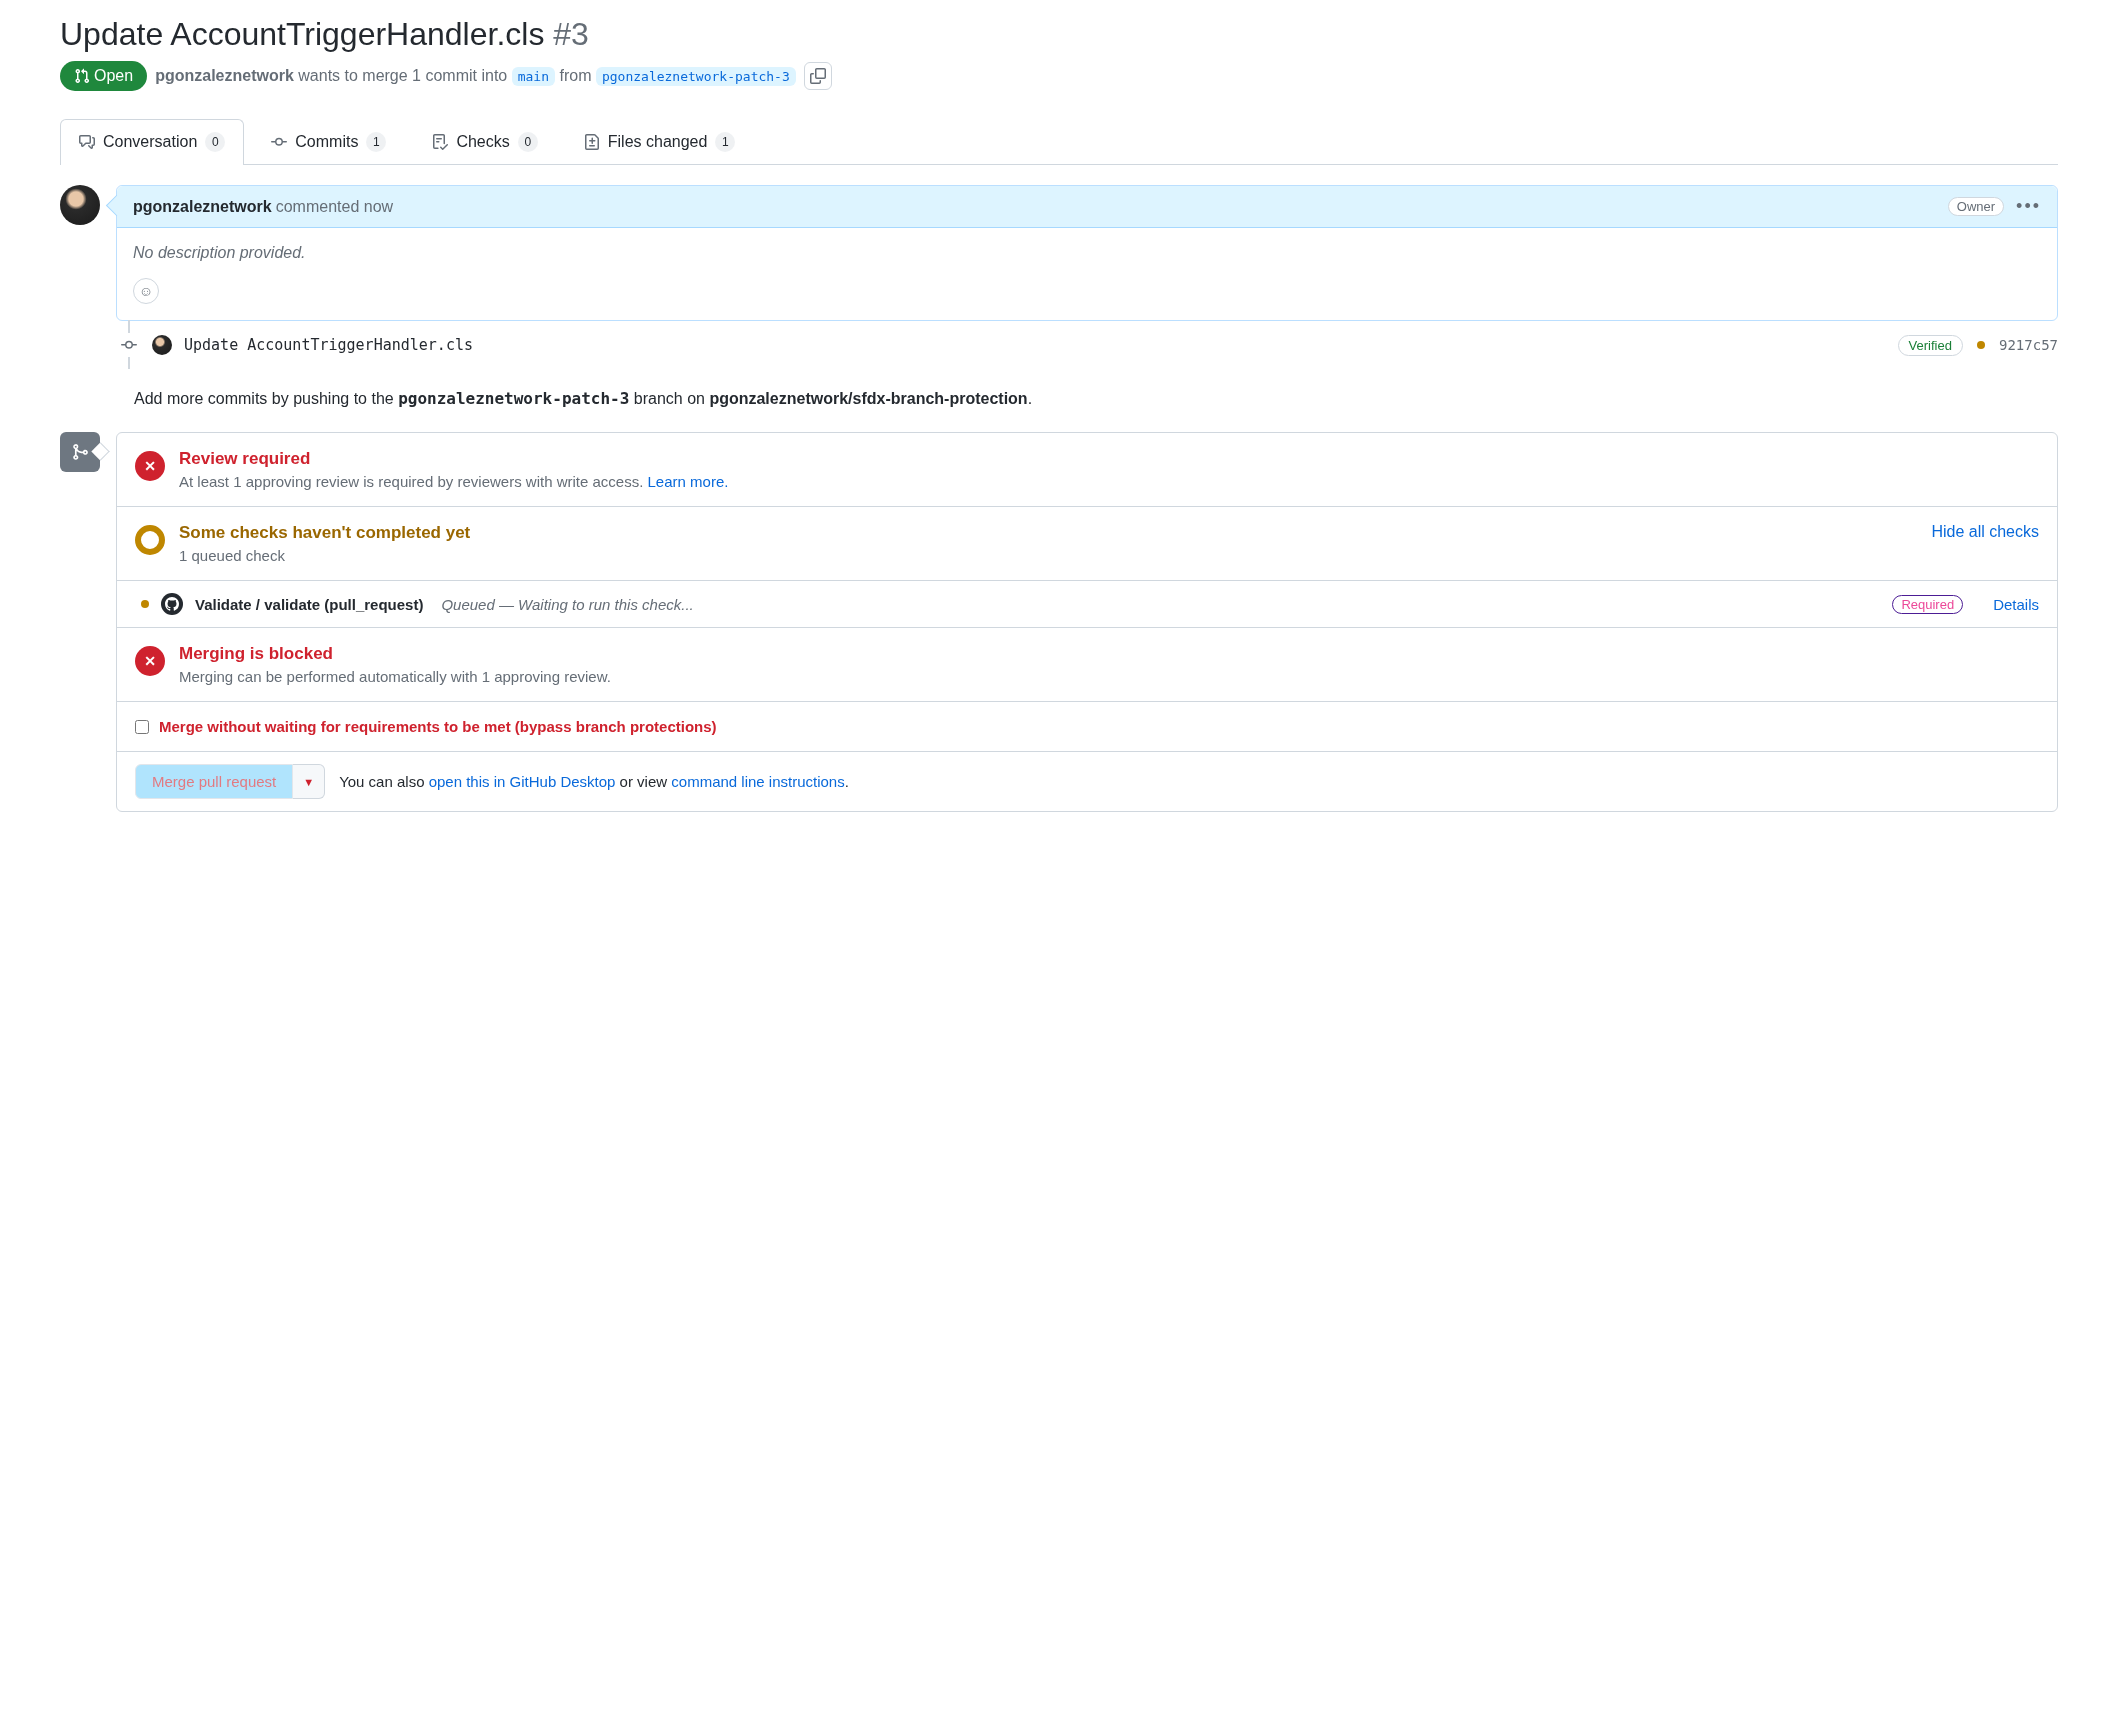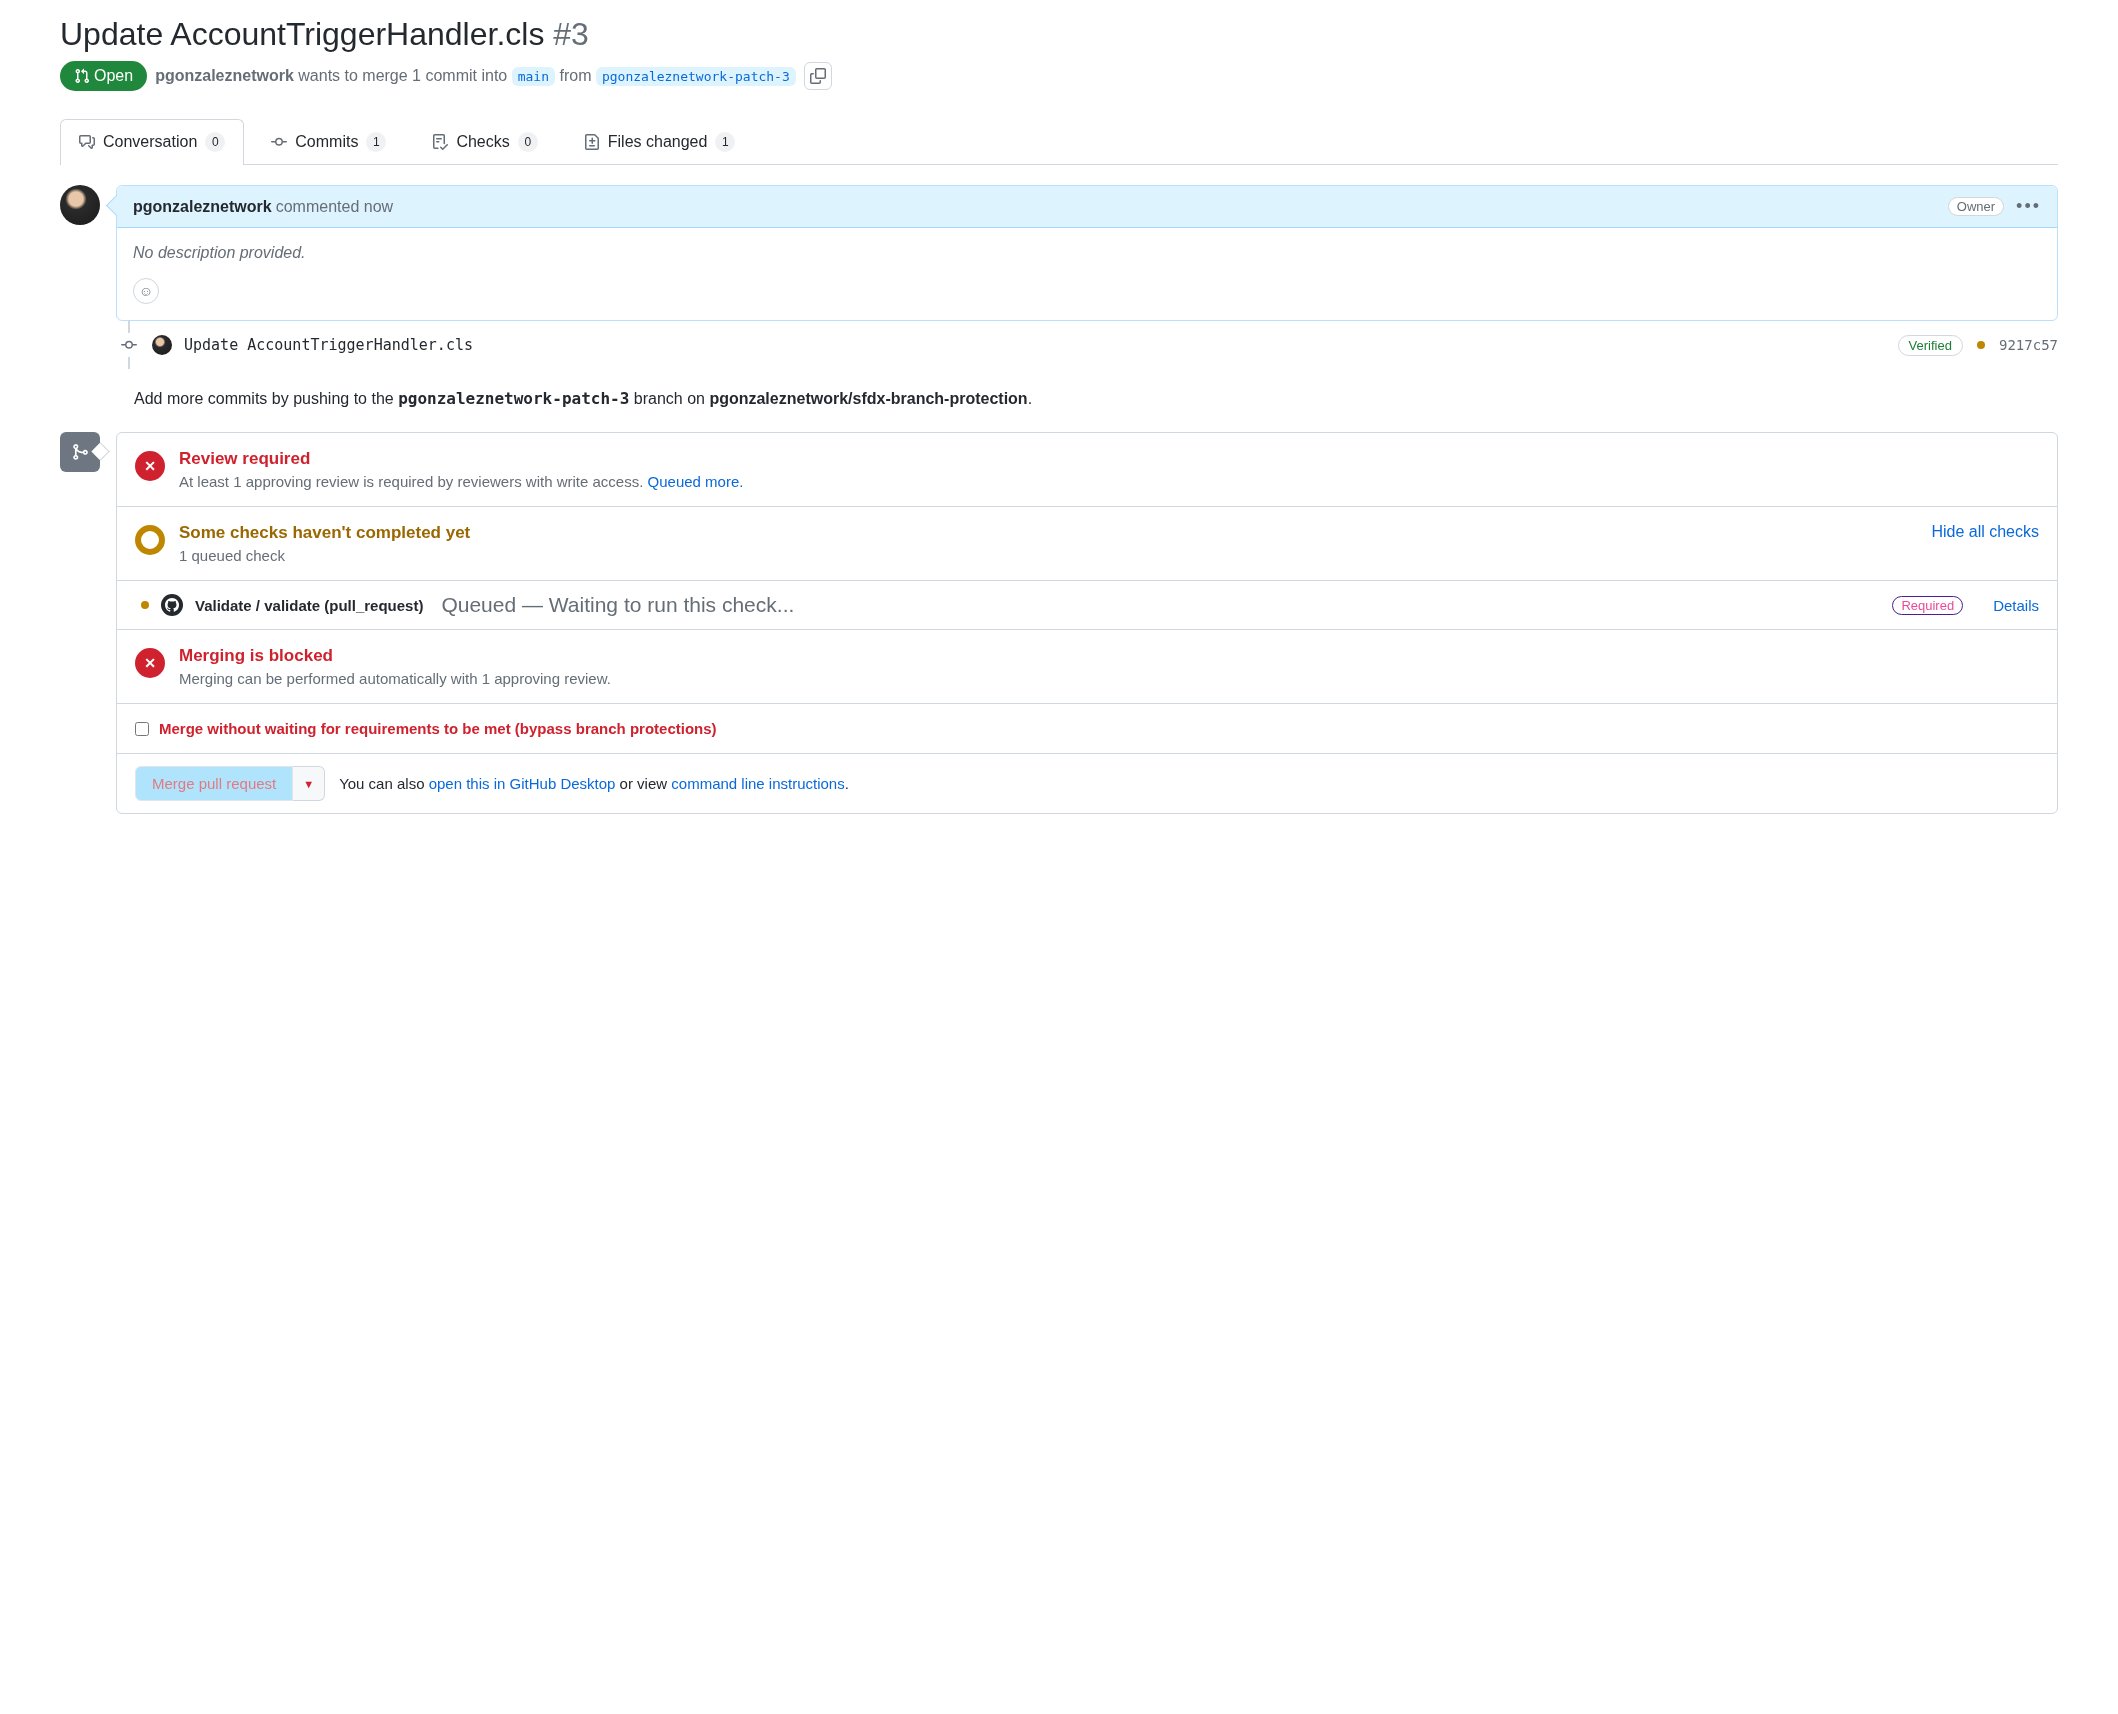--- a/index.html
+++ b/index.html
@@ -76,21 +76,21 @@
   .ms-sub { color: #656d76; font-size: 15px; }
   .ms-sub a { color: #0969da; text-decoration: none; cursor: pointer; }
   .ms-right { margin-left: auto; }
   .ms-right a { color: #0969da; text-decoration: none; font-size: 16px; cursor: pointer; }
   
   .check-row { padding: 12px 18px; border-bottom: 1px solid #d0d7de; display: flex; align-items: center; gap: 12px; }
   .check-row .pending-dot2 { width: 8px; height: 8px; border-radius: 50%; background: #bf8700; margin-left: 6px; }
   .gh-action-icon { width: 22px; height: 22px; border-radius: 50%; background: #24292f; display: inline-flex; align-items: center; justify-content: center; }
   .gh-action-icon svg { fill: #fff; width: 14px; height: 14px; }
   .check-name { font-weight: 600; font-size: 15px; }
-  .check-status { color: #656d76; font-size: 21px; margin-left: 6px; }
+  .check-status { color: #656d76; font-style: italic; font-size: 15px; margin-left: 6px; }
   .required-badge { border: 1px solid #4c1d95; padding: 1px 8px; border-radius: 20px; font-size: 13px; color: #ec4899; margin-left: auto; }
   .details-link { color: #0969da; text-decoration: none; font-size: 15px; margin-left: 18px; cursor: pointer; }
   
   .bypass-row { padding: 16px 18px; border-bottom: 1px solid #d0d7de; display: flex; align-items: center; gap: 10px; }
   .bypass-row input[type=checkbox] { width: 14px; height: 14px; }
   .bypass-row label { color: #cf222e; font-weight: 600; font-size: 15px; cursor: pointer; }
   
   .merge-action-row { padding: 12px 18px; display: flex; align-items: center; gap: 14px; }
   .btn-group { display: inline-flex; }
   .merge-btn { background: #7dd3fc; border: 1px solid #d0d7de; color: #cf222e; padding: 8px 16px; border-radius: 6px 0 0 6px; font-size: 15px; cursor: pointer; opacity: 0.6; }
@@ -213,21 +213,21 @@
             <path d="M5.45 5.154A4.25 4.25 0 0 0 9.25 7.5h1.378a2.251 2.251 0 1 1 0 1.5H9.25A5.734 5.734 0 0 1 5 7.123v3.505a2.25 2.25 0 1 1-1.5 0V5.372a2.25 2.25 0 1 1 1.95-.218ZM4.25 13.5a.75.75 0 1 0 0-1.5.75.75 0 0 0 0 1.5Zm8.5-4.5a.75.75 0 1 0 0-1.5.75.75 0 0 0 0 1.5ZM5 3.25a.75.75 0 1 0 0 .005V3.25Z"></path>
           </svg>
       </div>
       <div class="merge-panel">
 
         <div class="merge-section">
           <div class="status-circle red">✕</div>
           <div class="ms-body">
             <div class="ms-title red">Review required</div>
             <div class="ms-sub">
-              <span>At least 1 approving review is required by reviewers with write access. </span><a>Queued more.</a>
+              <span>At least 1 approving review is required by reviewers with write access. </span><a>Learn more.</a>
             </div>
           </div>
         </div>
 
         <div class="merge-section">
           <div class="status-circle yellow"></div>
           <div class="ms-body">
             <div class="ms-title yellow">Some checks haven't completed yet</div>
             <div class="ms-sub">1 queued check</div>
           </div>

